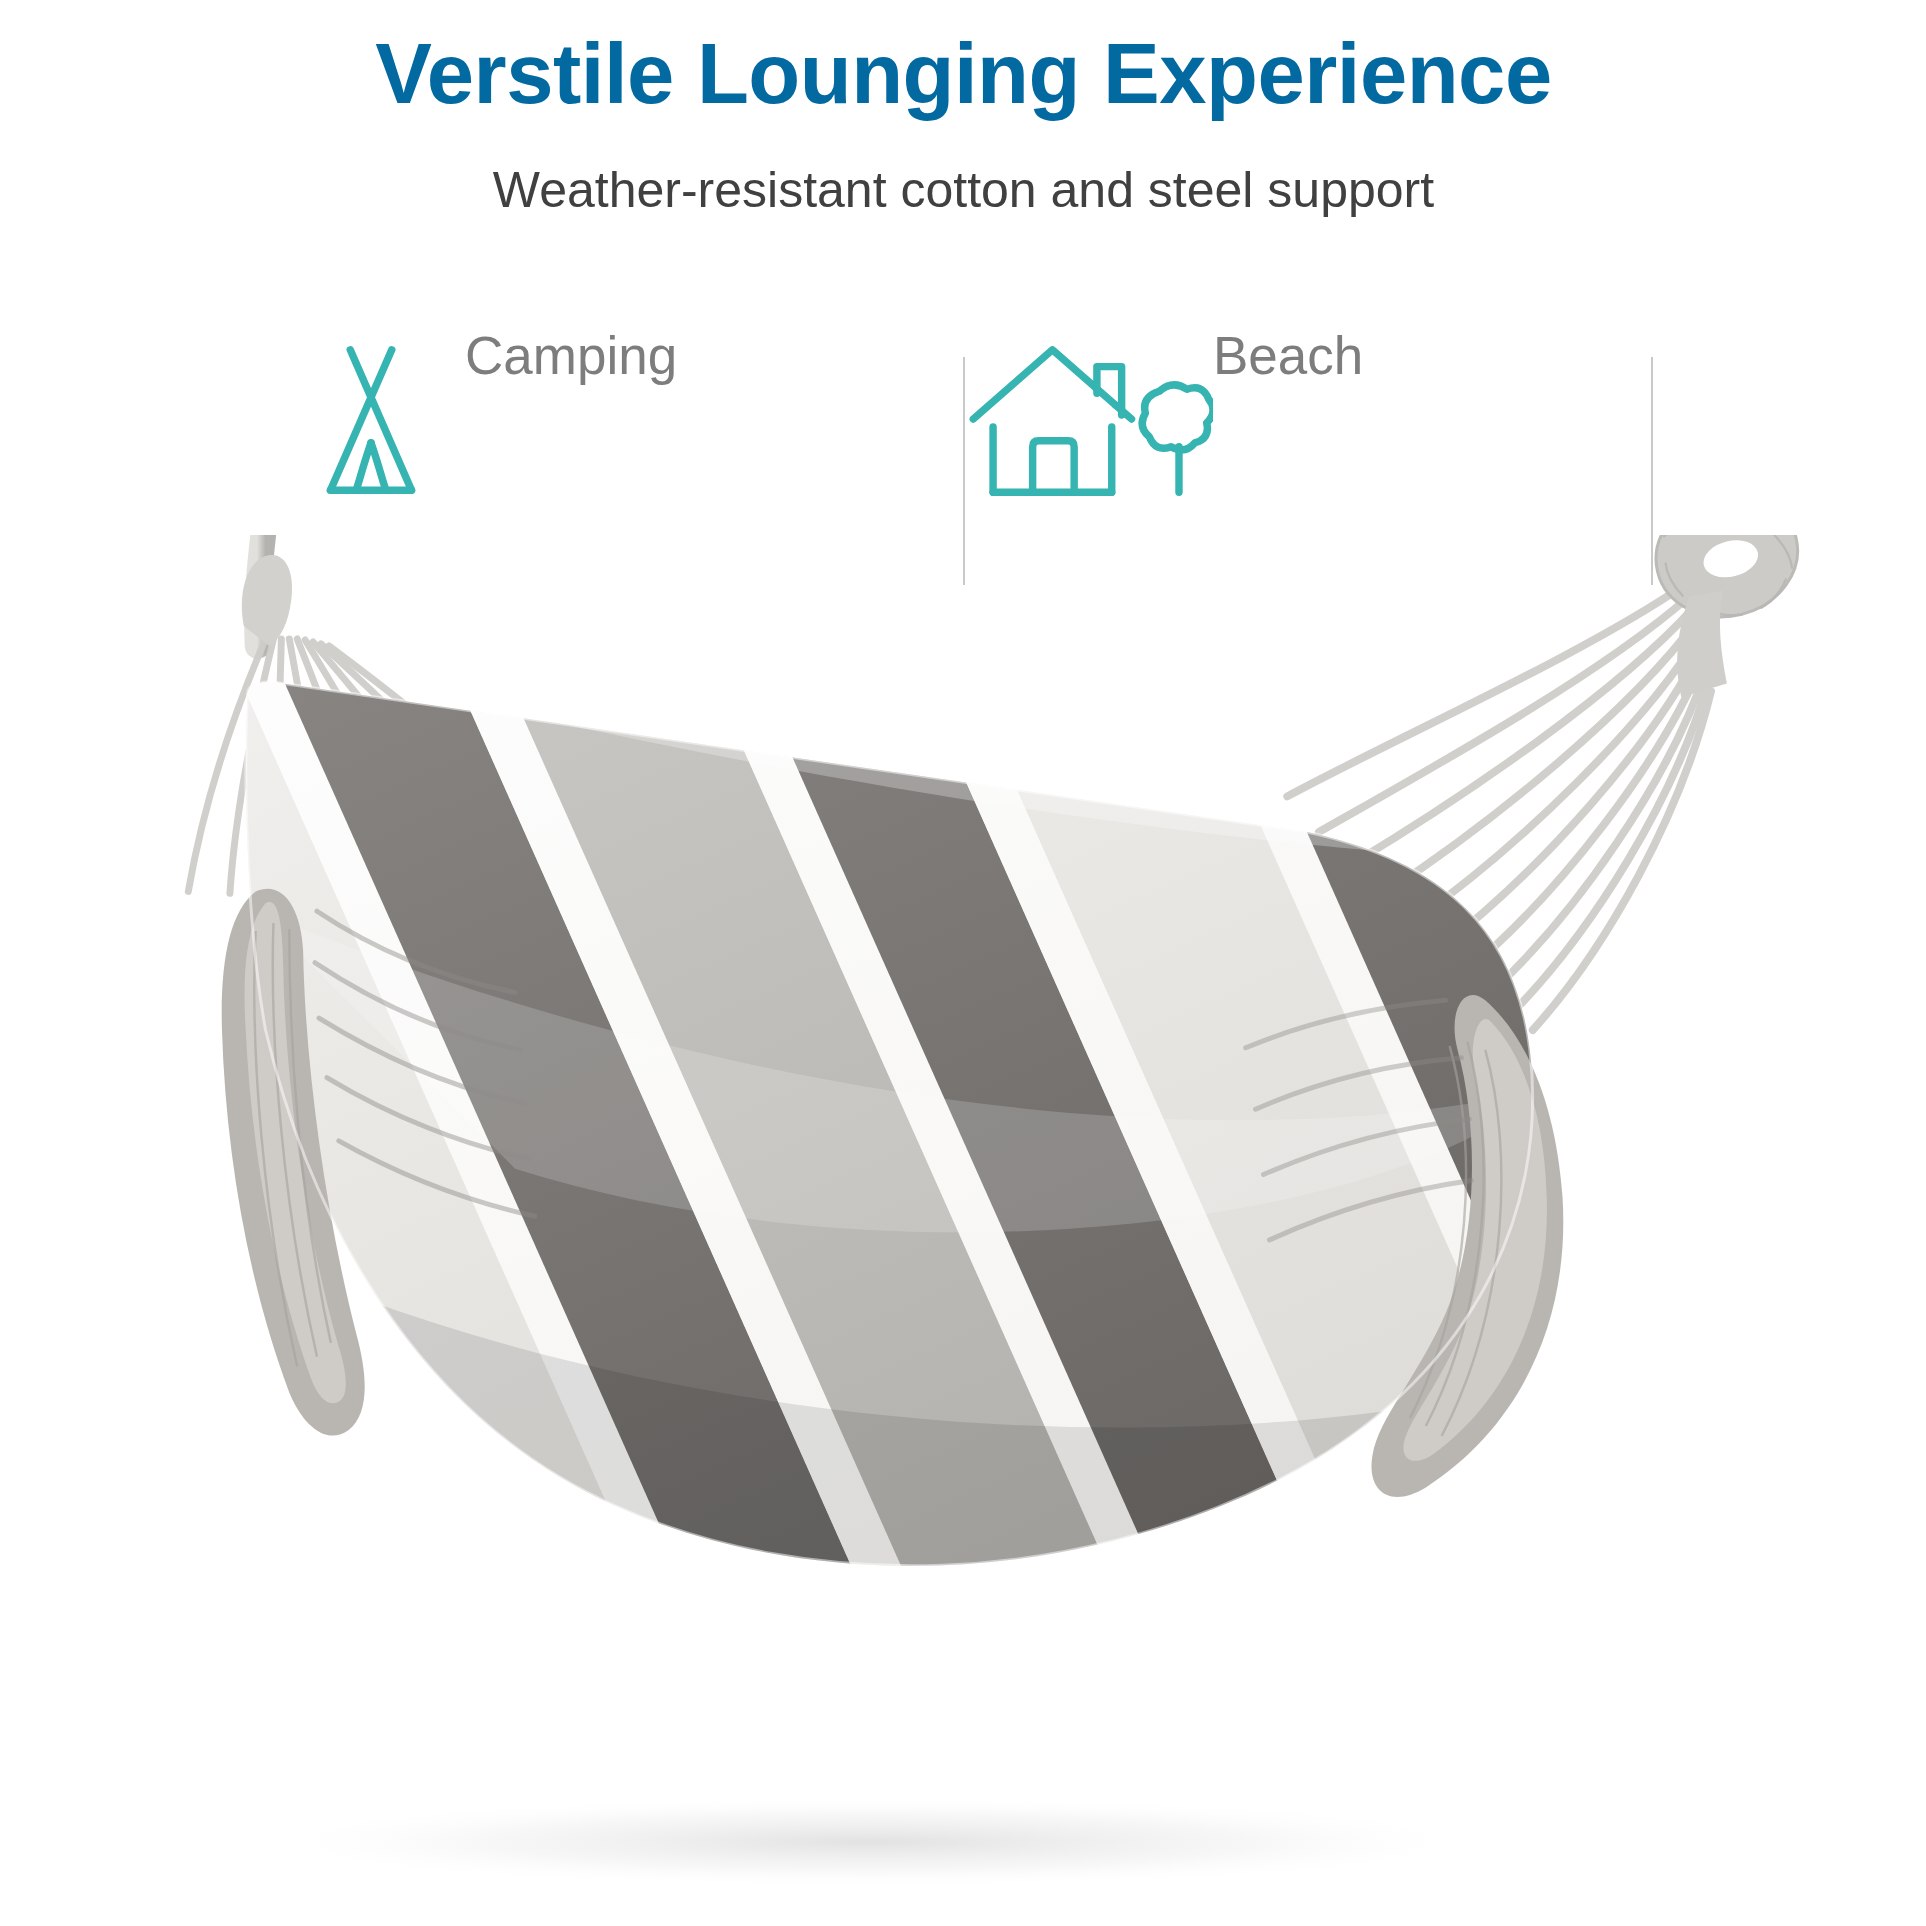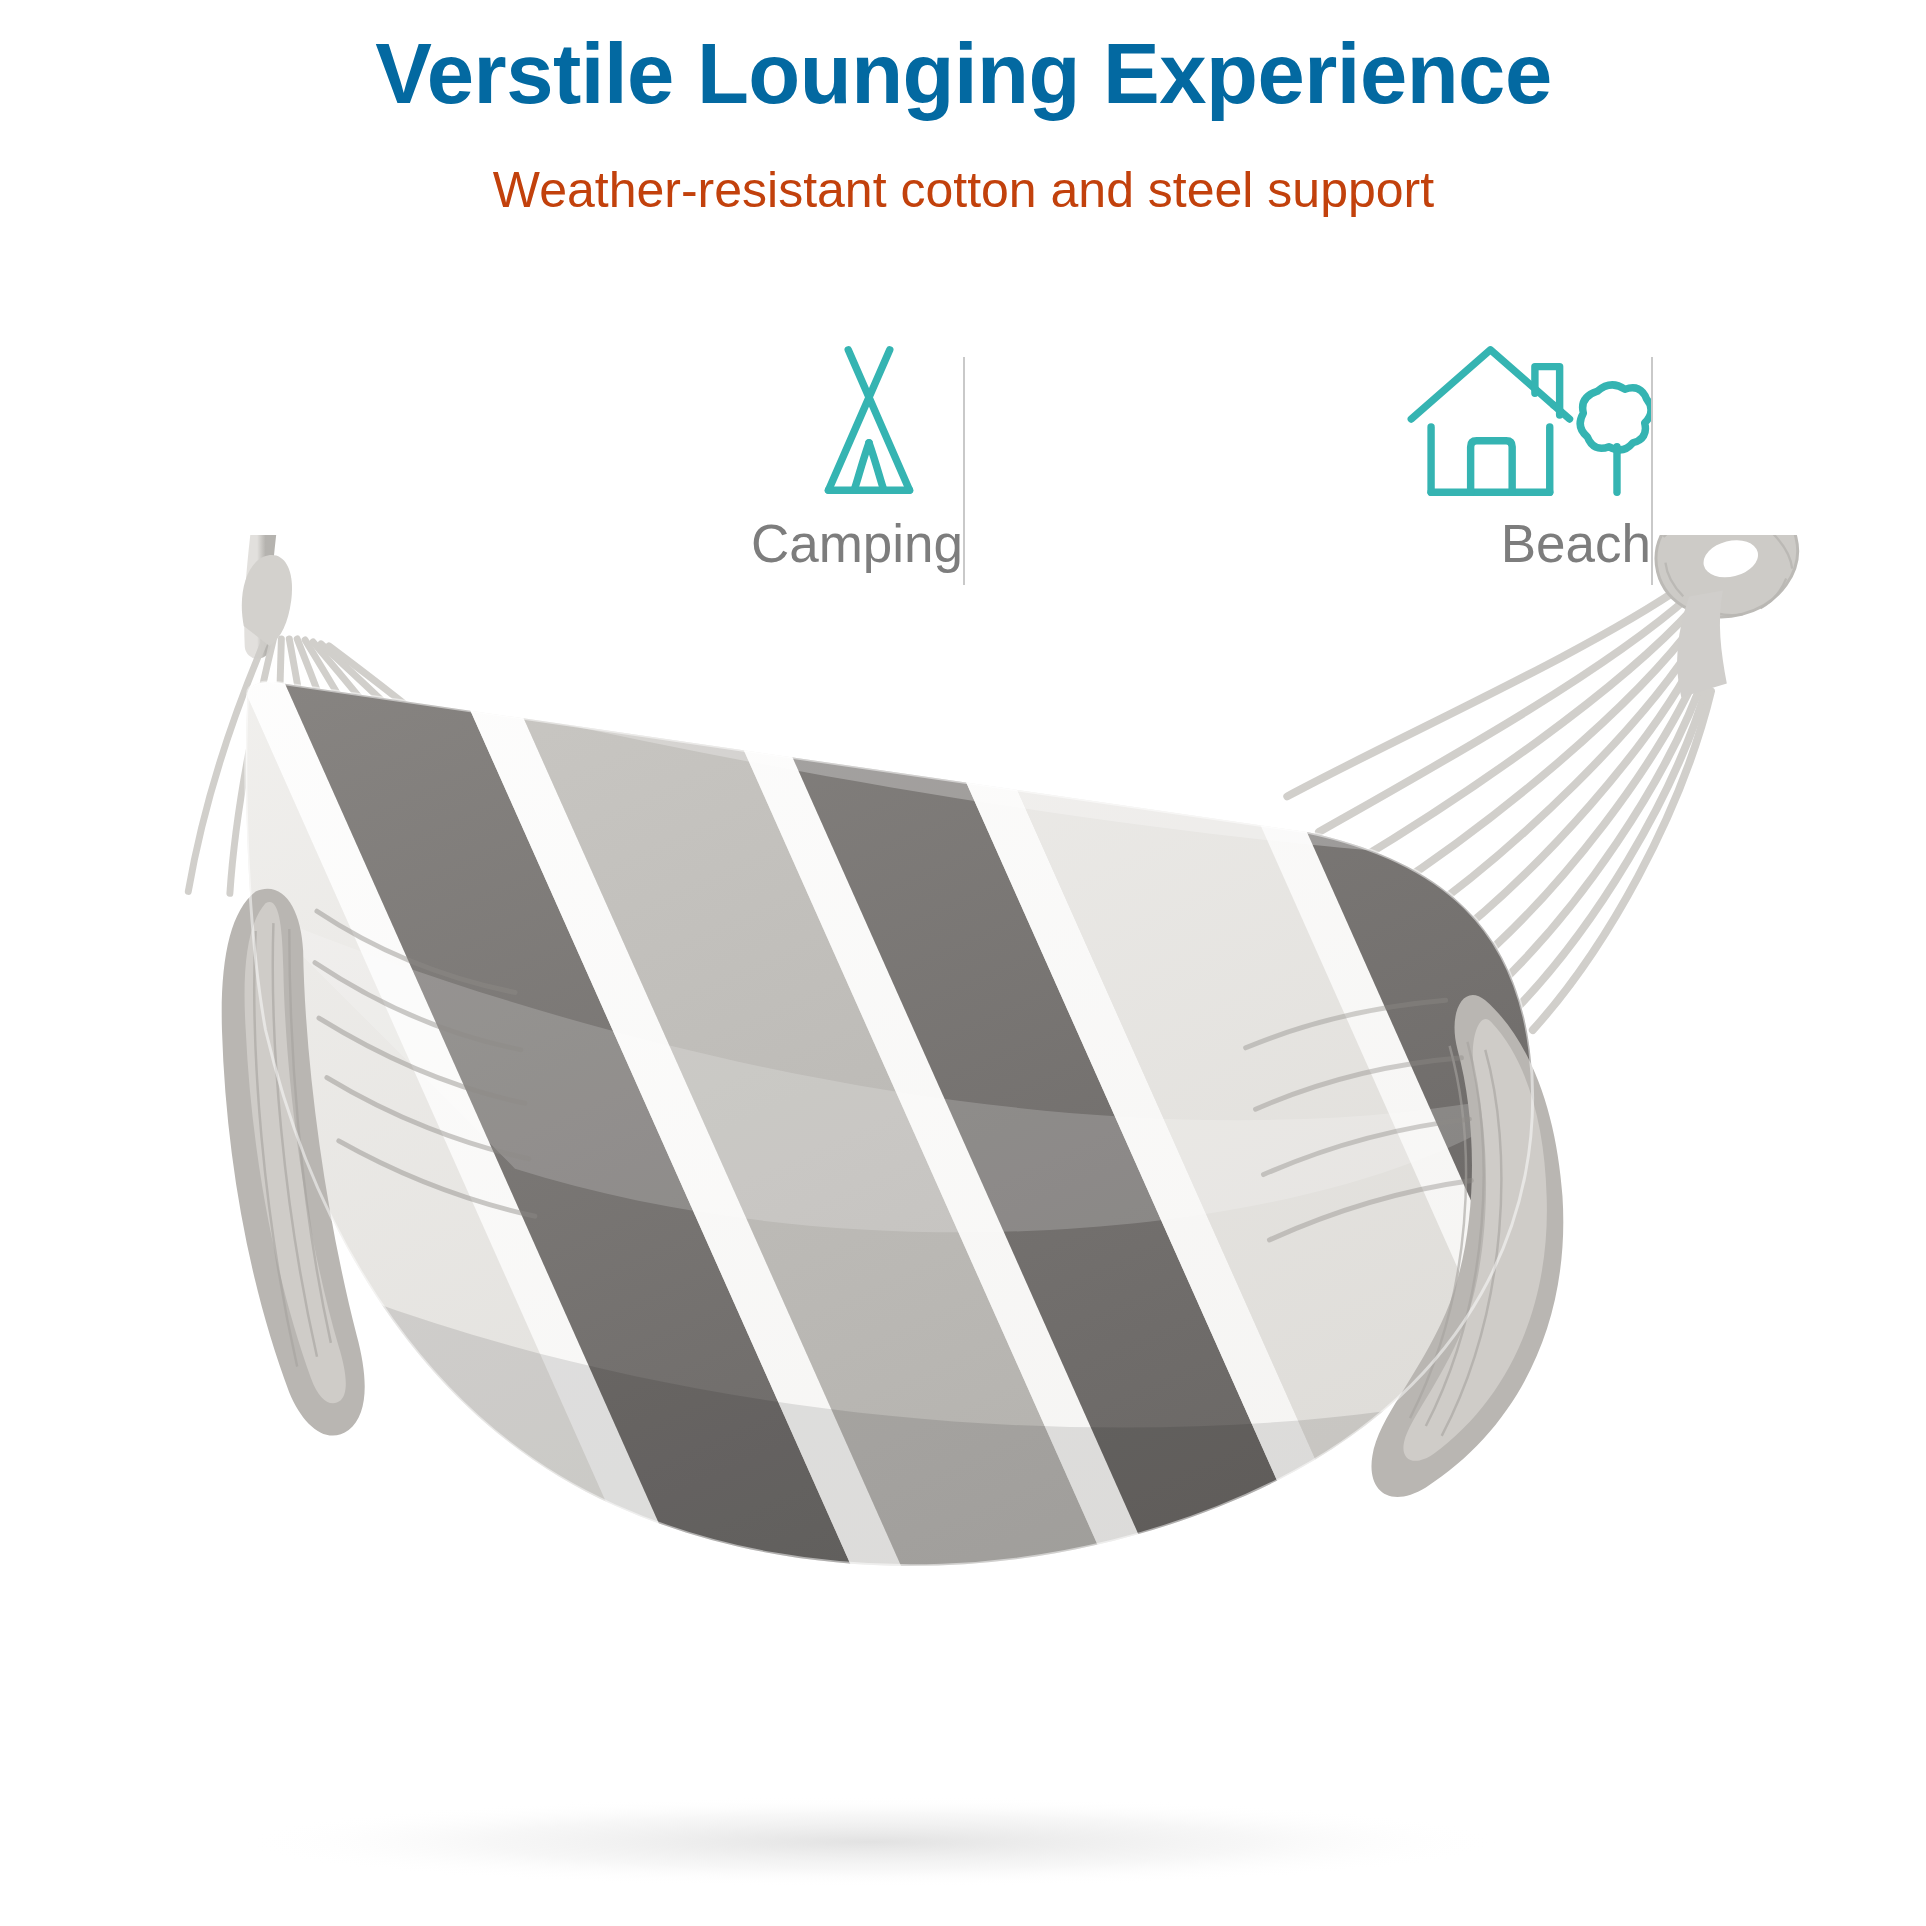--- a/index.html
+++ b/index.html
@@ -36,40 +36,40 @@
     white-space: nowrap;
   }
   .subhead {
     position: absolute;
     top: 158px;
     left: 0;
     width: 1927px;
     text-align: center;
     font-size: 50px;
     font-weight: 400;
-    color: #c2410c;
+    color: #404040;
     line-height: 1.28;
   }
   .subhead .line { display: block; }
 
   
   .features {
     position: absolute;
     top: 327px;
     left: 277px;
     width: 1376px;
     height: 287px;
     display: flex;
     align-items: stretch;
   }
   .feature {
     flex: 1 1 0;
     display: flex;
-    flex-direction: column;
-    align-items: flex-end;
+    flex-direction: row;
+    align-items: flex-start;
     justify-content: flex-start;
     position: relative;
   }
   .feature-icon {
     height: 188px;
     display: flex;
     align-items: center;
     justify-content: center;
   }
   .feature-label {

